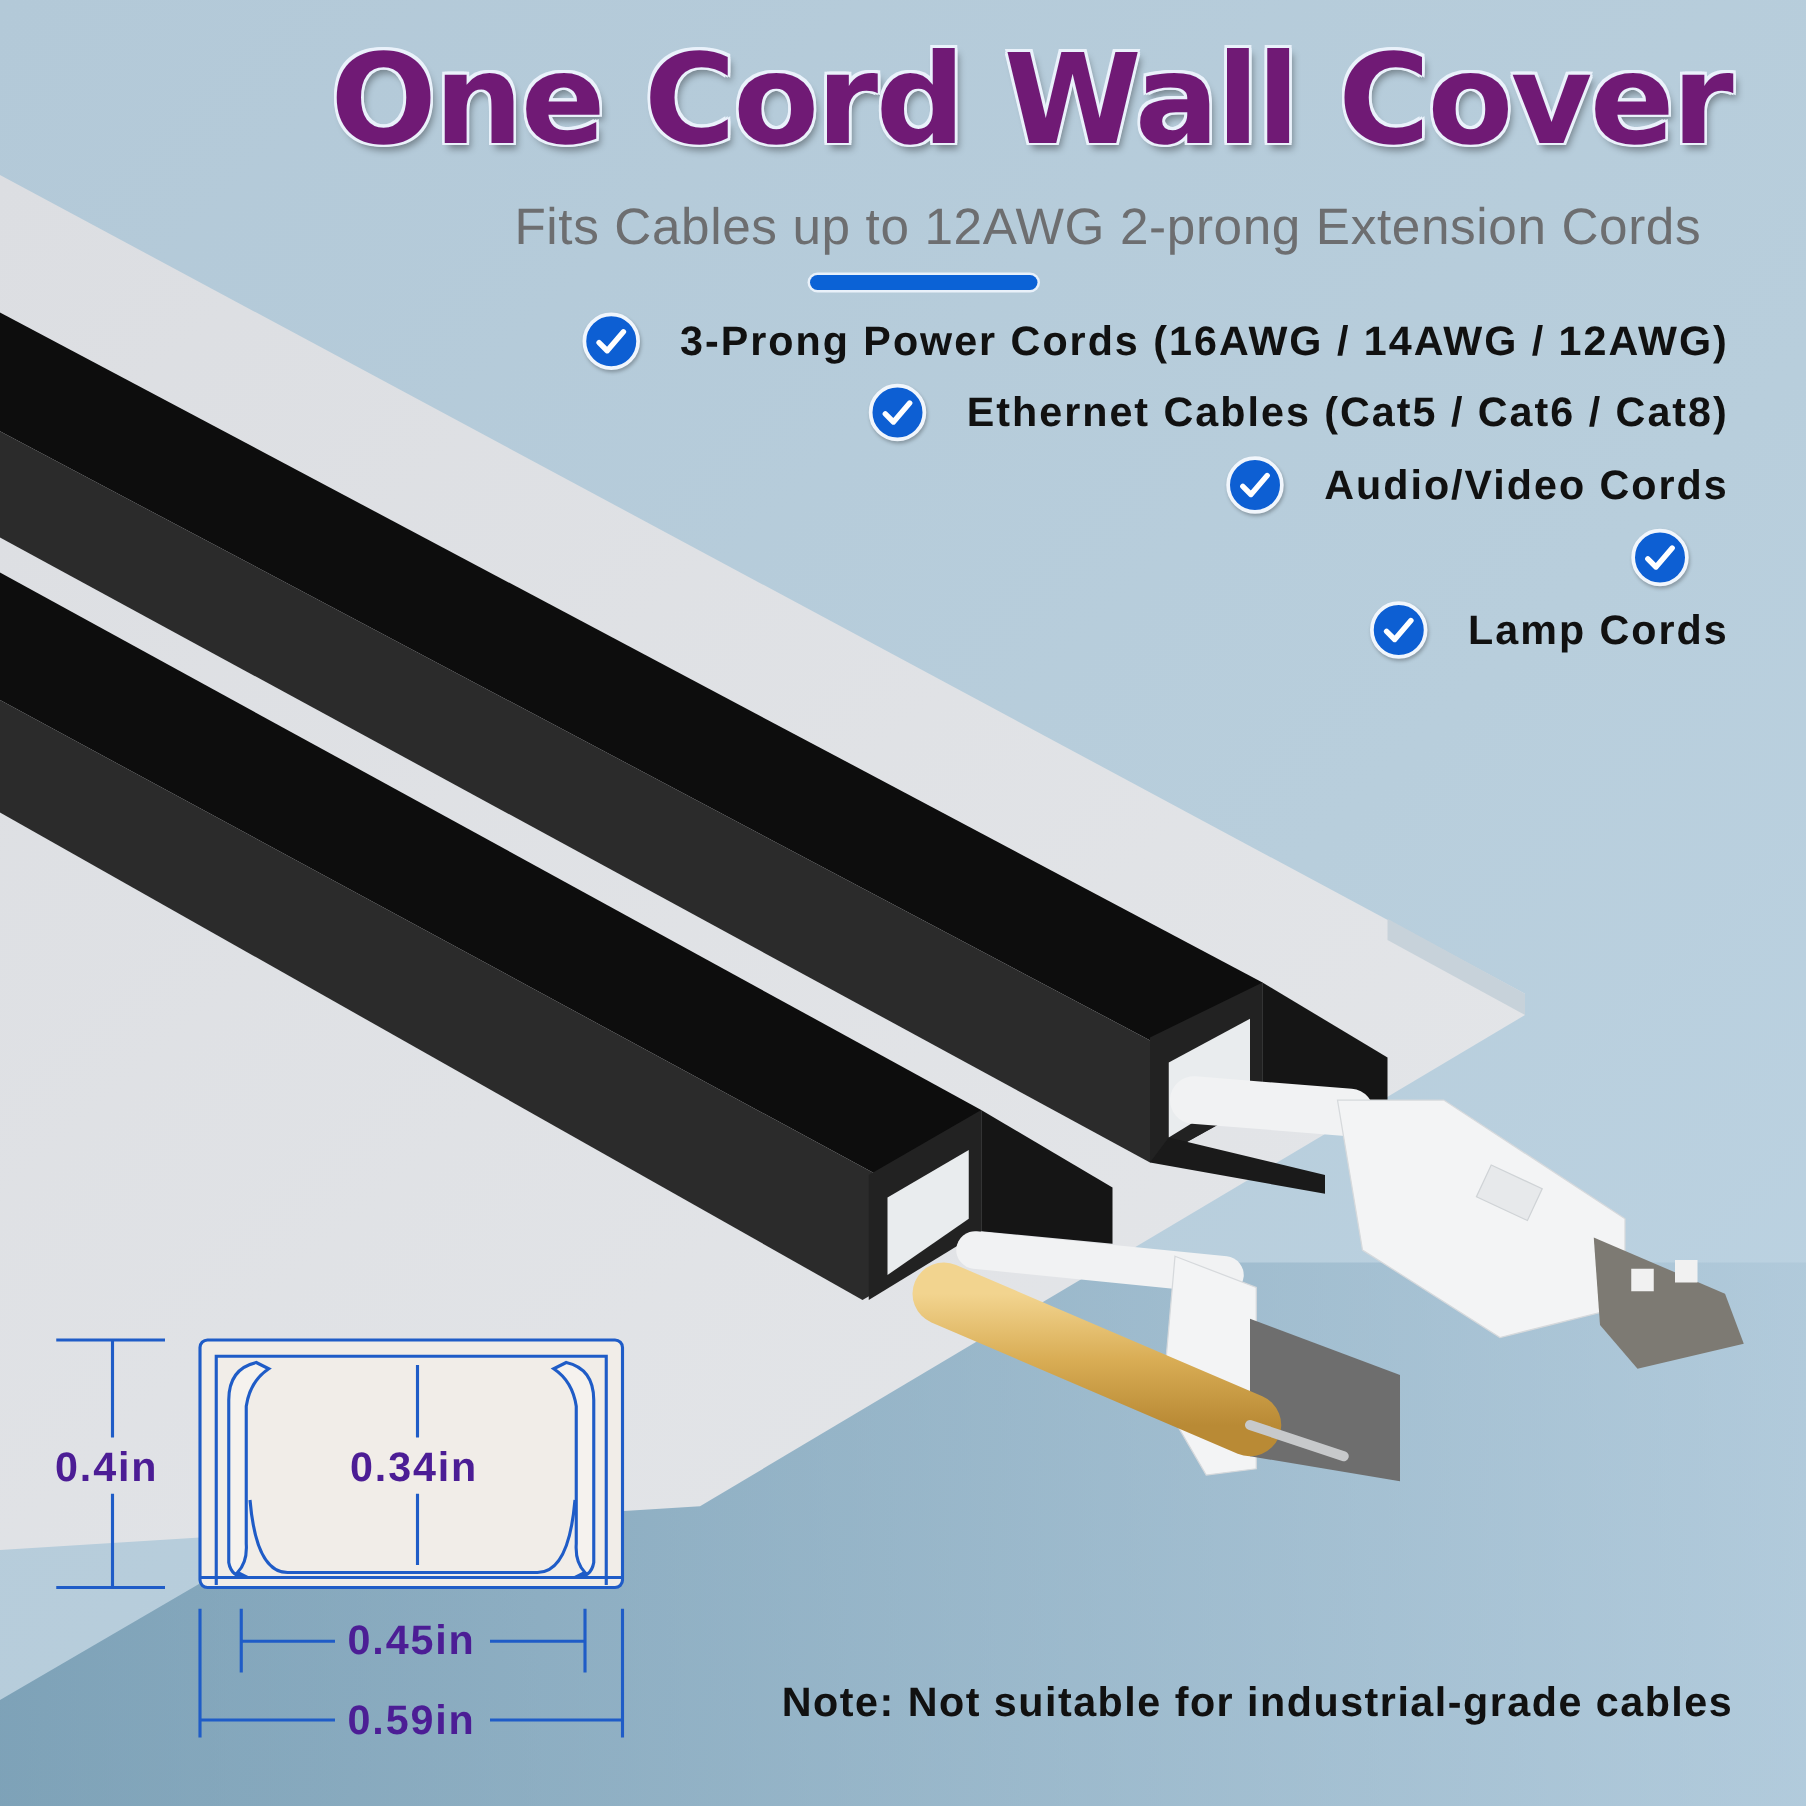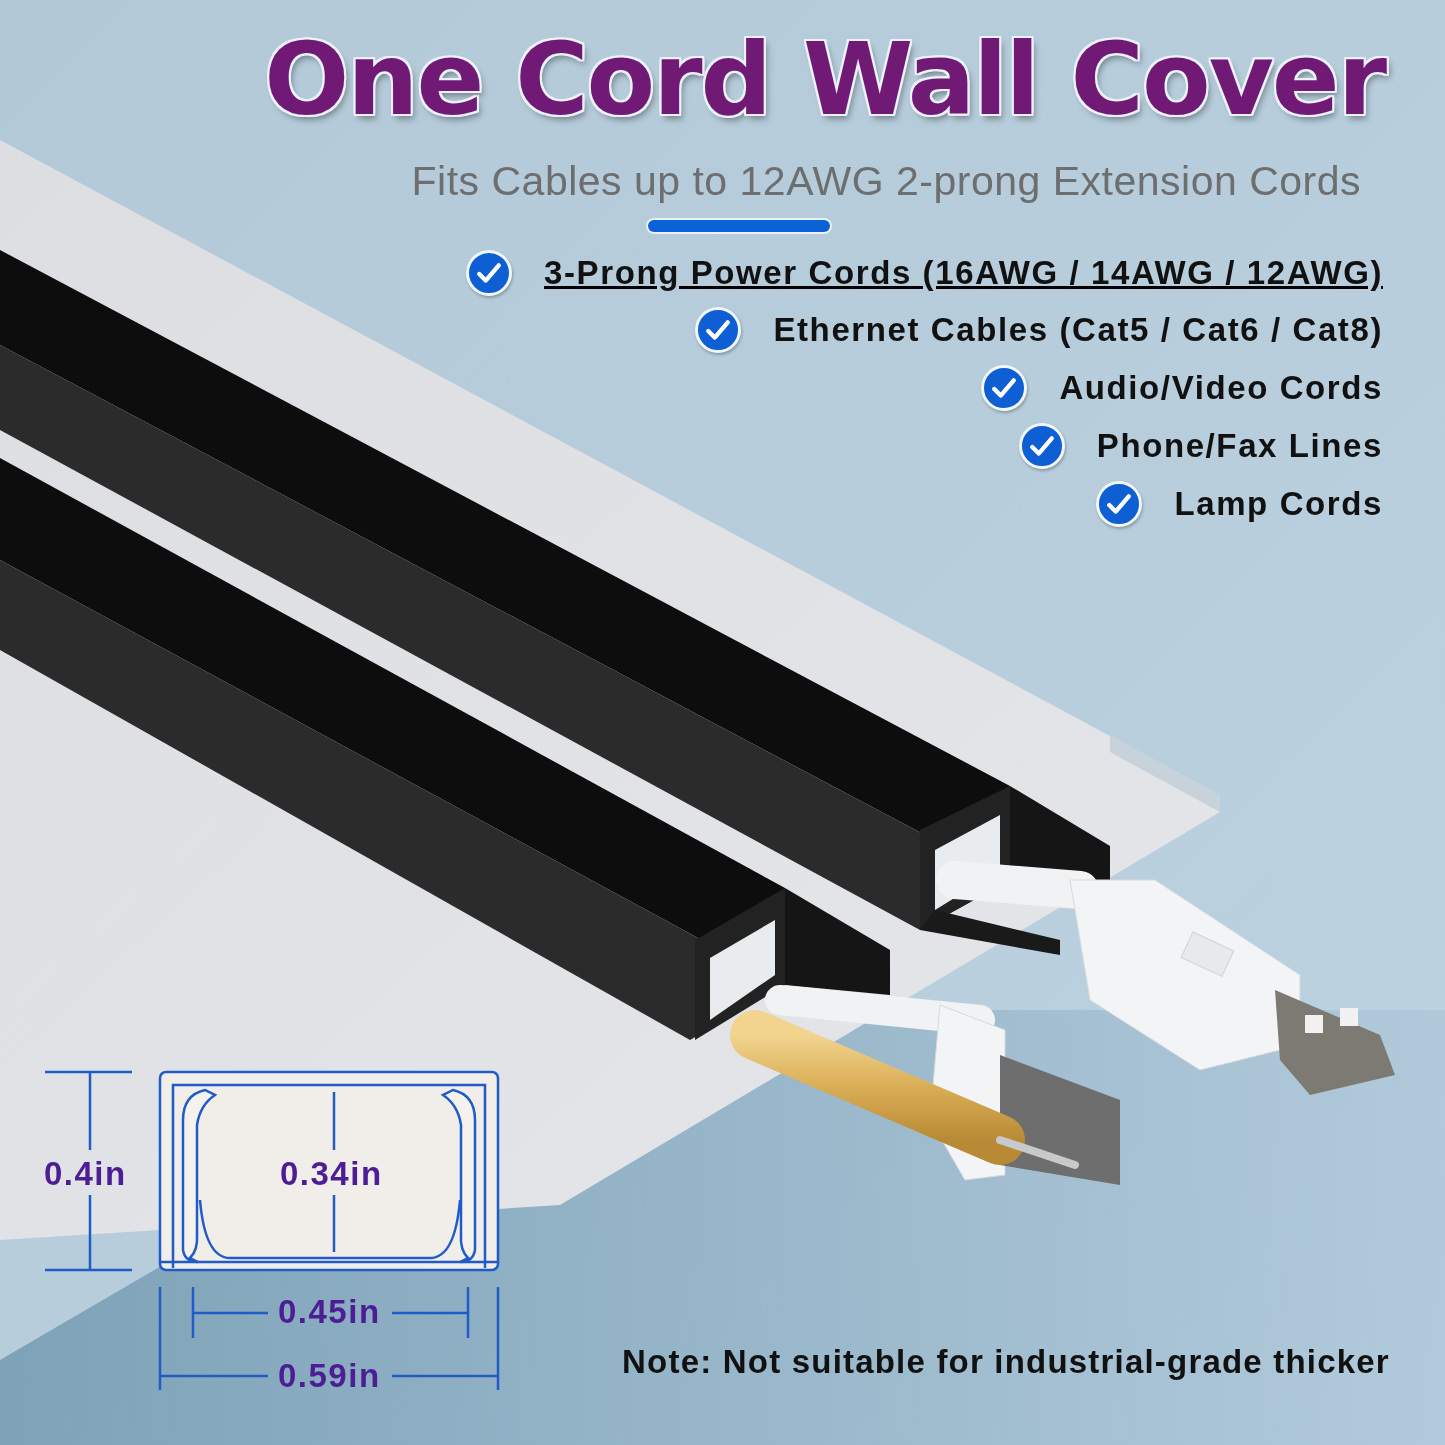--- a/index.html
+++ b/index.html
@@ -110,21 +110,21 @@
     <line x1="160" y1="1376" x2="268" y2="1376"></line>
     <line x1="392" y1="1376" x2="498" y2="1376"></line>
   </g>
 </svg>
 
 <h1 class="title">One Cord Wall Cover</h1>
 <p class="subtitle">Fits Cables up to 12AWG 2-prong Extension Cords</p>
 <div class="underline"></div>
 
 <div class="features">
-  <div class="feat" style="height:56px;text-decoration:underline;">
+  <div class="feat" style="height:56px;">
     <span class="check">
         <svg viewBox="0 0 24 24">
           <path d="M3 13 L9 19 L21 5" stroke="#fff" stroke-width="4" fill="none" stroke-linecap="round" stroke-linejoin="round"></path>
         </svg>
       </span>
     <span class="feat-label">3-Prong Power Cords (16AWG / 14AWG / 12AWG)</span>
   </div>
   <div class="feat">
     <span class="check">
         <svg viewBox="0 0 24 24">
@@ -140,32 +140,31 @@
         </svg>
       </span>
     <span class="feat-label">Audio/Video Cords</span>
   </div>
   <div class="feat">
     <span class="check">
         <svg viewBox="0 0 24 24">
           <path d="M3 13 L9 19 L21 5" stroke="#fff" stroke-width="4" fill="none" stroke-linecap="round" stroke-linejoin="round"></path>
         </svg>
       </span>
-    <span class="feat-label">Phone/Fax Lines</span>
   </div>
   <div class="feat">
     <span class="check">
         <svg viewBox="0 0 24 24">
           <path d="M3 13 L9 19 L21 5" stroke="#fff" stroke-width="4" fill="none" stroke-linecap="round" stroke-linejoin="round"></path>
         </svg>
       </span>
     <span class="feat-label">Lamp Cords</span>
   </div>
 </div>
 
 <span class="dim" style="left:44px; top:1155px;">0.4in</span>
 <span class="dim" style="left:280px; top:1155px;">0.34in</span>
 <span class="dim" style="left:278px; top:1293px;">0.45in</span>
 <span class="dim" style="left:278px; top:1357px;">0.59in</span>
 
 <div class="note">
-  <div>Note: Not suitable for industrial-grade thicker</div>
+  <div>Note: Not suitable for industrial-grade cables</div>
 </div>
 
 </body></html>

